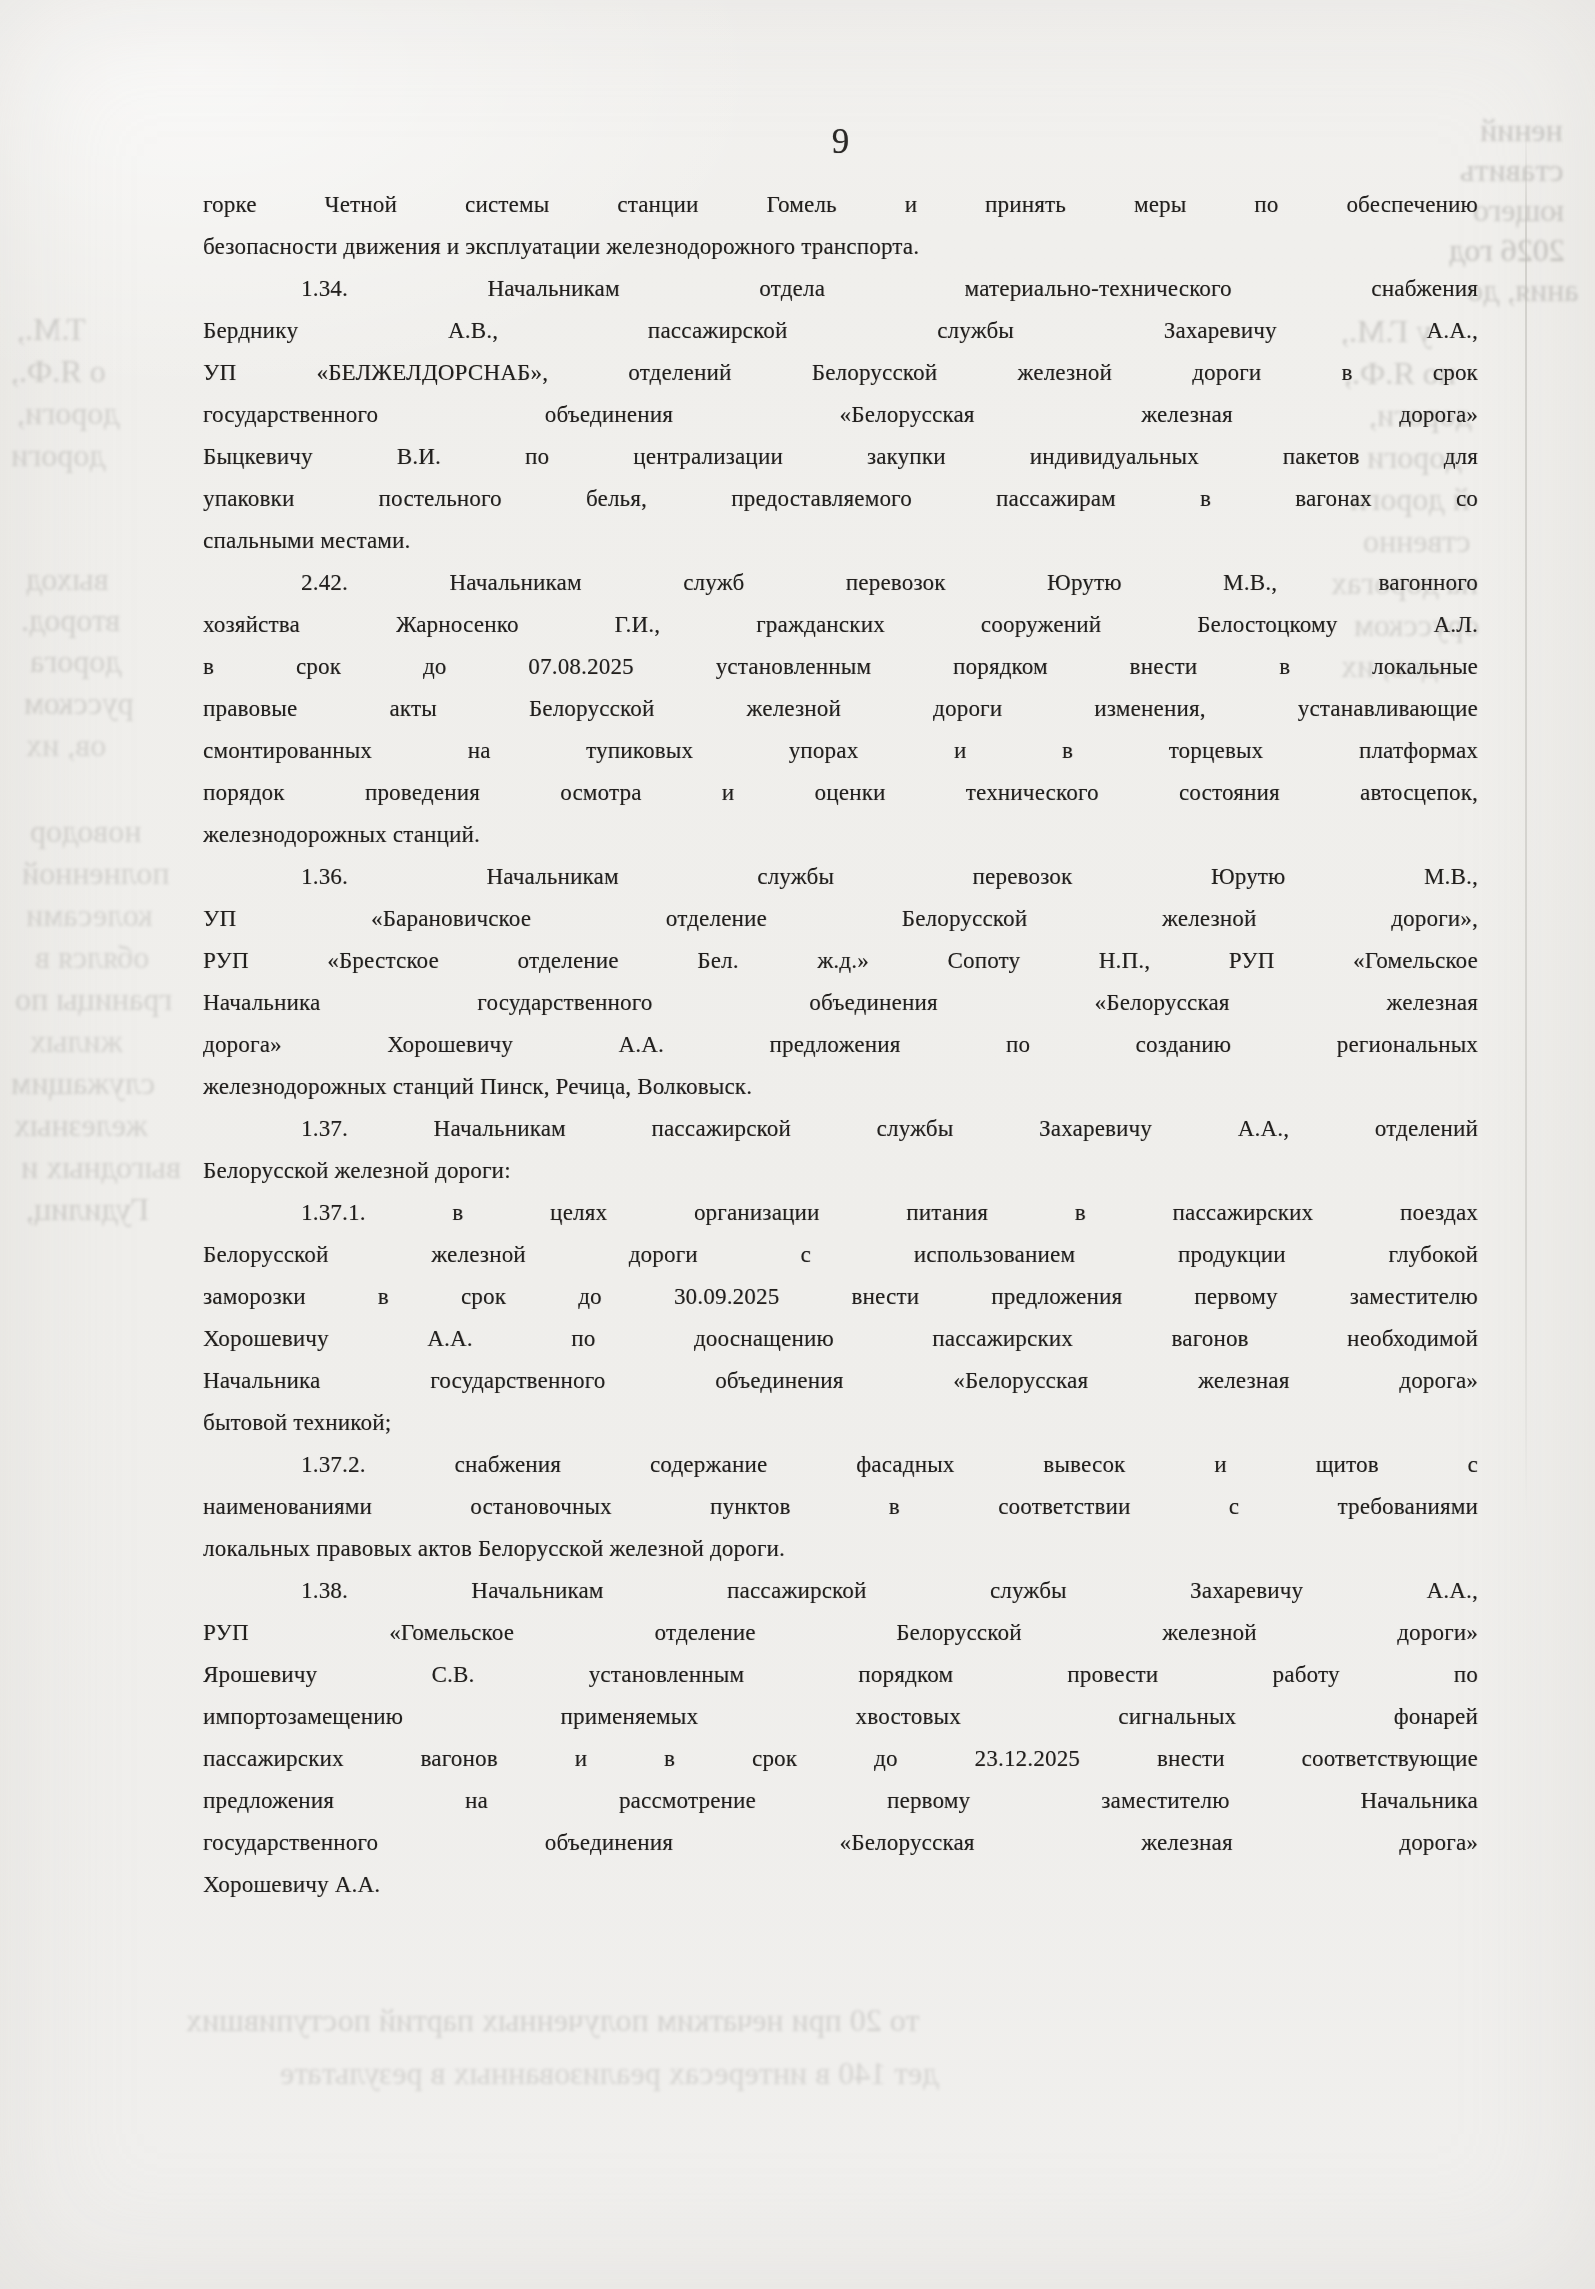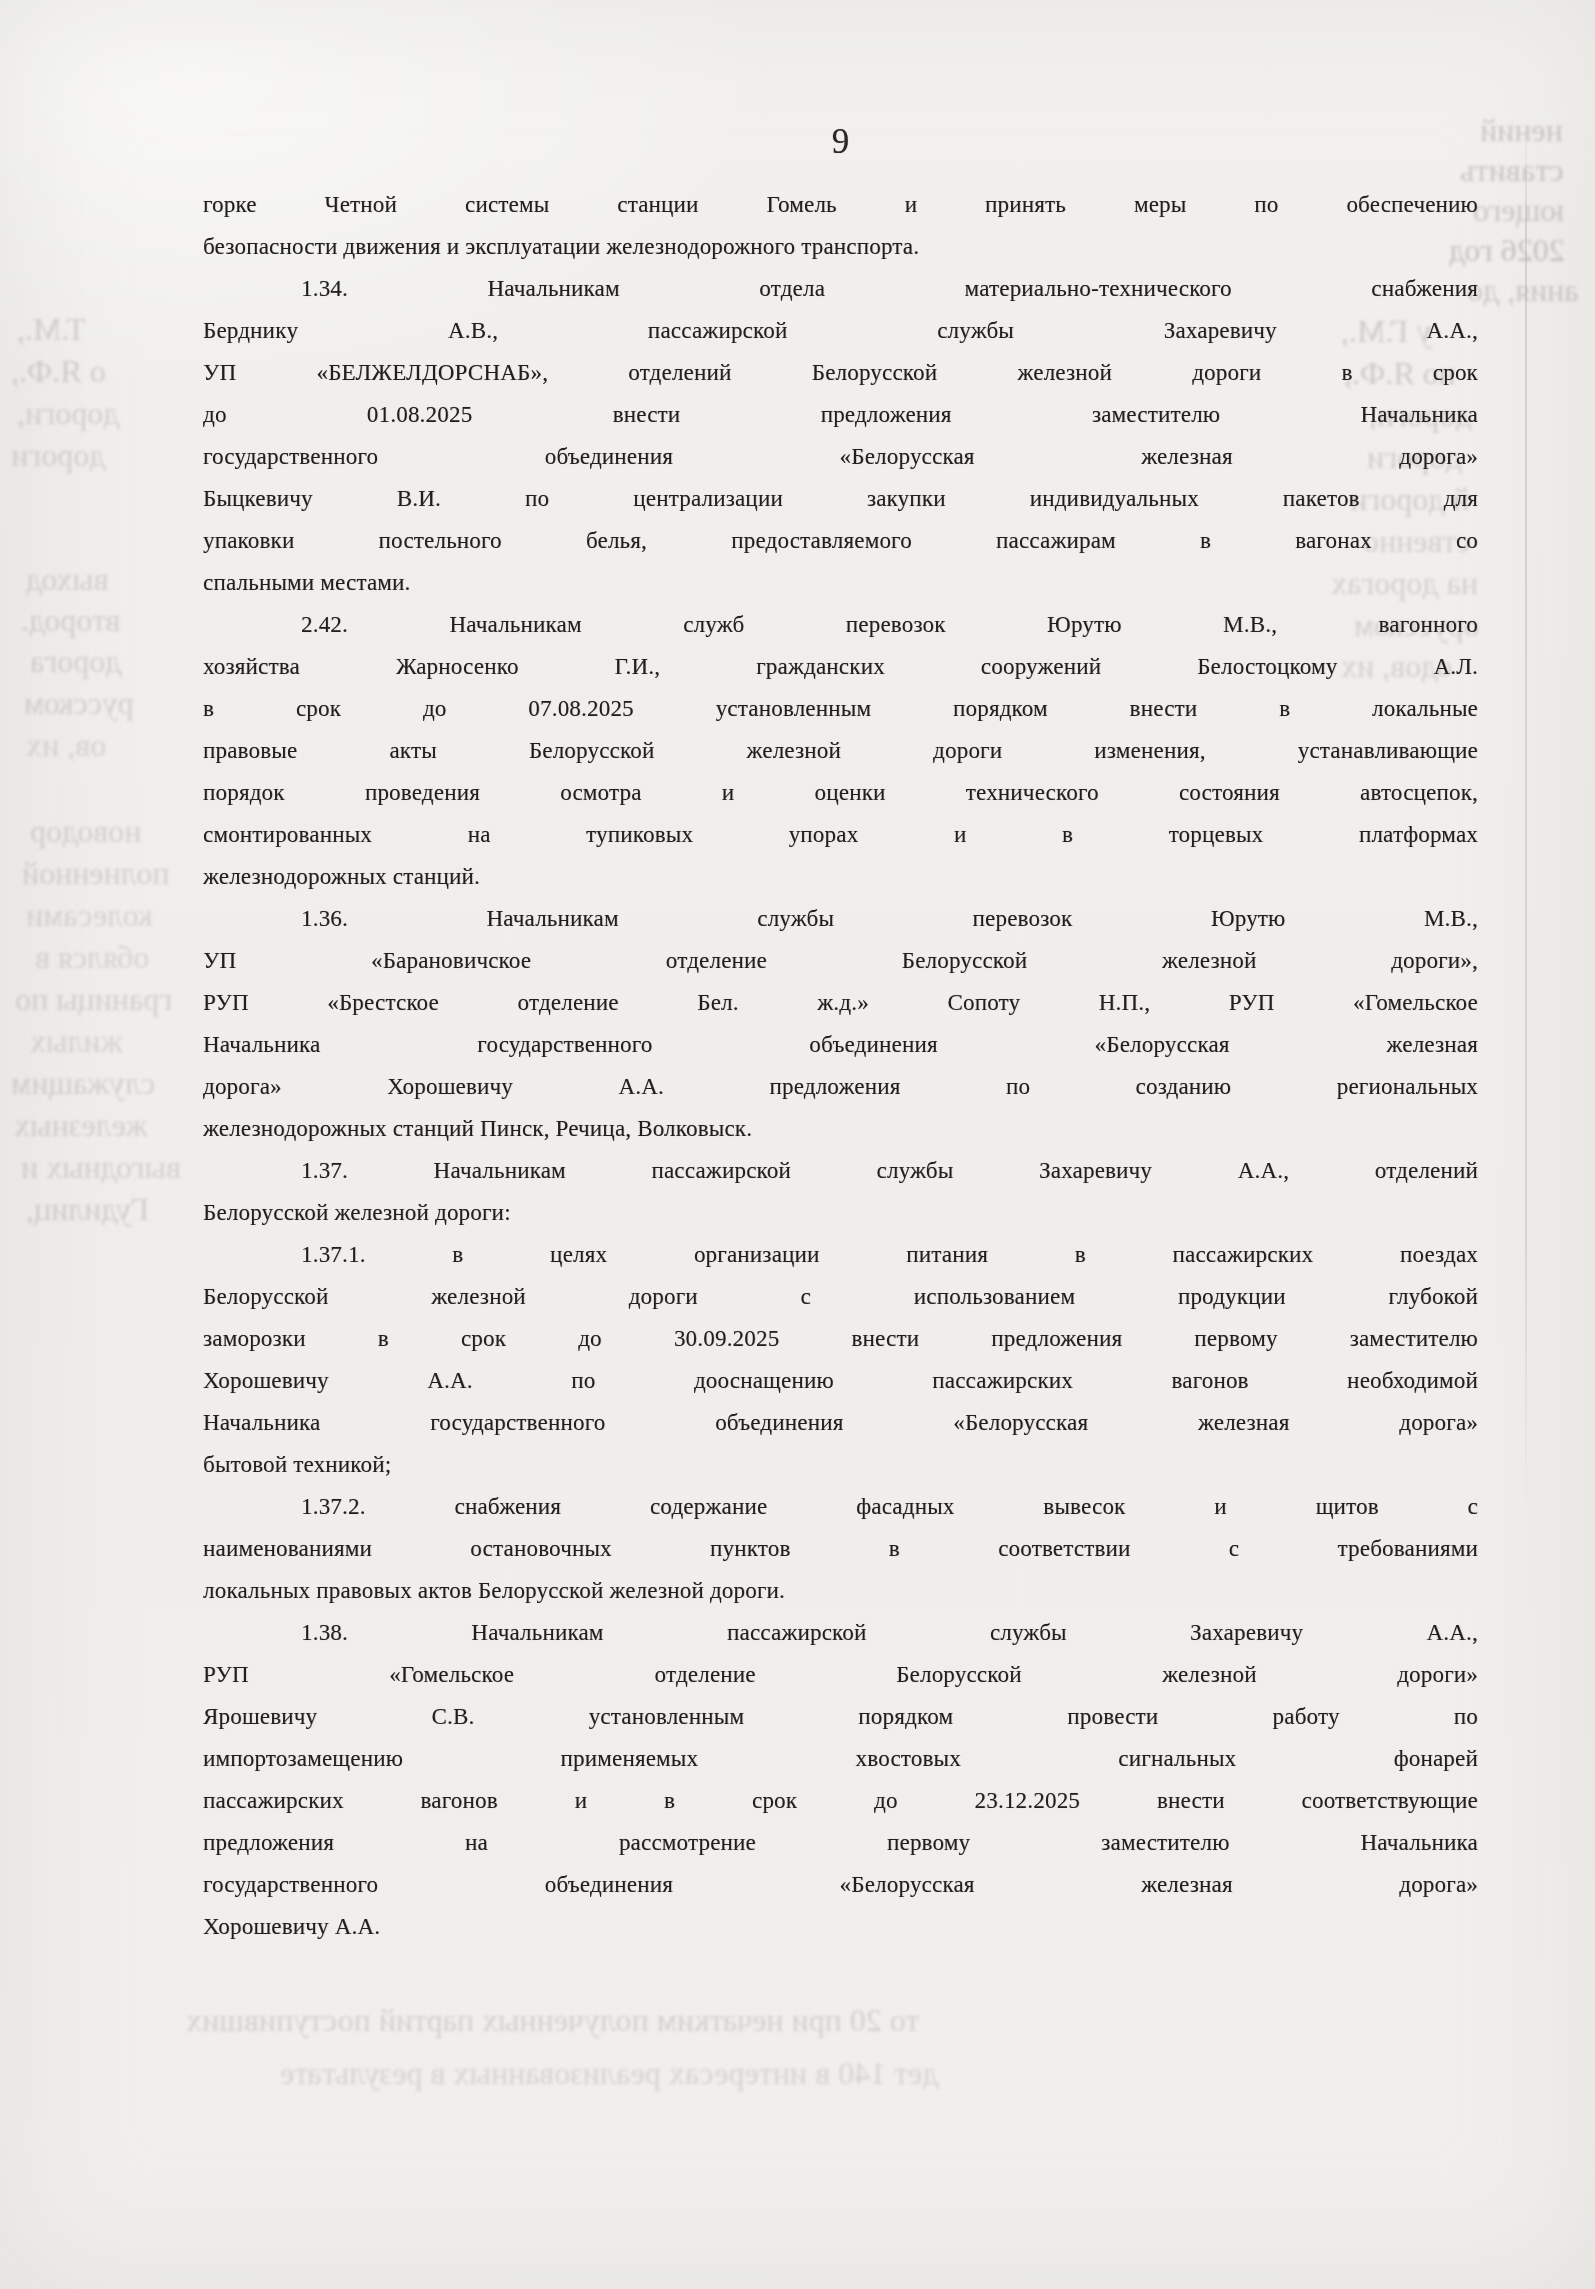--- a/index.html
+++ b/index.html
@@ -129,31 +129,30 @@
     </div>
 
   <div class="page-number">9</div>
 
   <div class="text-block">
       <div class="line">горке Четной системы станции Гомель и принять меры по обеспечению</div>
       <div class="line last">безопасности движения и эксплуатации железнодорожного транспорта.</div>
       <div class="line indent">1.34. Начальникам отдела материально-технического снабжения</div>
       <div class="line">Бердникy А.В., пассажирской службы Захаревичу А.А.,</div>
       <div class="line">УП «БЕЛЖЕЛДОРСНАБ», отделений Белорусской железной дороги в срок</div>
-      <div class="line">до 01.08.2025 внести предложения заместителю Начальника</div>
       <div class="line">государственного объединения «Белорусская железная дорога»</div>
       <div class="line">Быцкевичу В.И. по централизации закупки индивидуальных пакетов для</div>
       <div class="line">упаковки постельного белья, предоставляемого пассажирам в вагонах со</div>
       <div class="line last">спальными местами.</div>
       <div class="line indent">2.42. Начальникам служб перевозок Юрутю М.В., вагонного</div>
       <div class="line">хозяйства Жарносенко Г.И., гражданских сооружений Белостоцкому А.Л.</div>
       <div class="line">в срок до 07.08.2025 установленным порядком внести в локальные</div>
       <div class="line">правовые акты Белорусской железной дороги изменения, устанавливающие</div>
+      <div class="line">смонтированных на тупиковых упорах и в торцевых платформах</div>
       <div class="line">порядок проведения осмотра и оценки технического состояния автосцепок,</div>
-      <div class="line">смонтированных на тупиковых упорах и в торцевых платформах</div>
       <div class="line last">железнодорожных станций.</div>
       <div class="line indent">1.36. Начальникам службы перевозок Юрутю М.В.,</div>
       <div class="line">УП «Барановичское отделение Белорусской железной дороги»,</div>
       <div class="line">РУП «Брестское отделение Бел. ж.д.» Сопоту Н.П., РУП «Гомельское</div>
       <div class="line">Начальника государственного объединения «Белорусская железная</div>
       <div class="line">дорога» Хорошевичу А.А. предложения по созданию региональных</div>
       <div class="line last">железнодорожных станций Пинск, Речица, Волковыск.</div>
       <div class="line indent">1.37. Начальникам пассажирской службы Захаревичу А.А., отделений</div>
       <div class="line last">Белорусской железной дороги:</div>
       <div class="line indent">1.37.1. в целях организации питания в пассажирских поездах</div>

